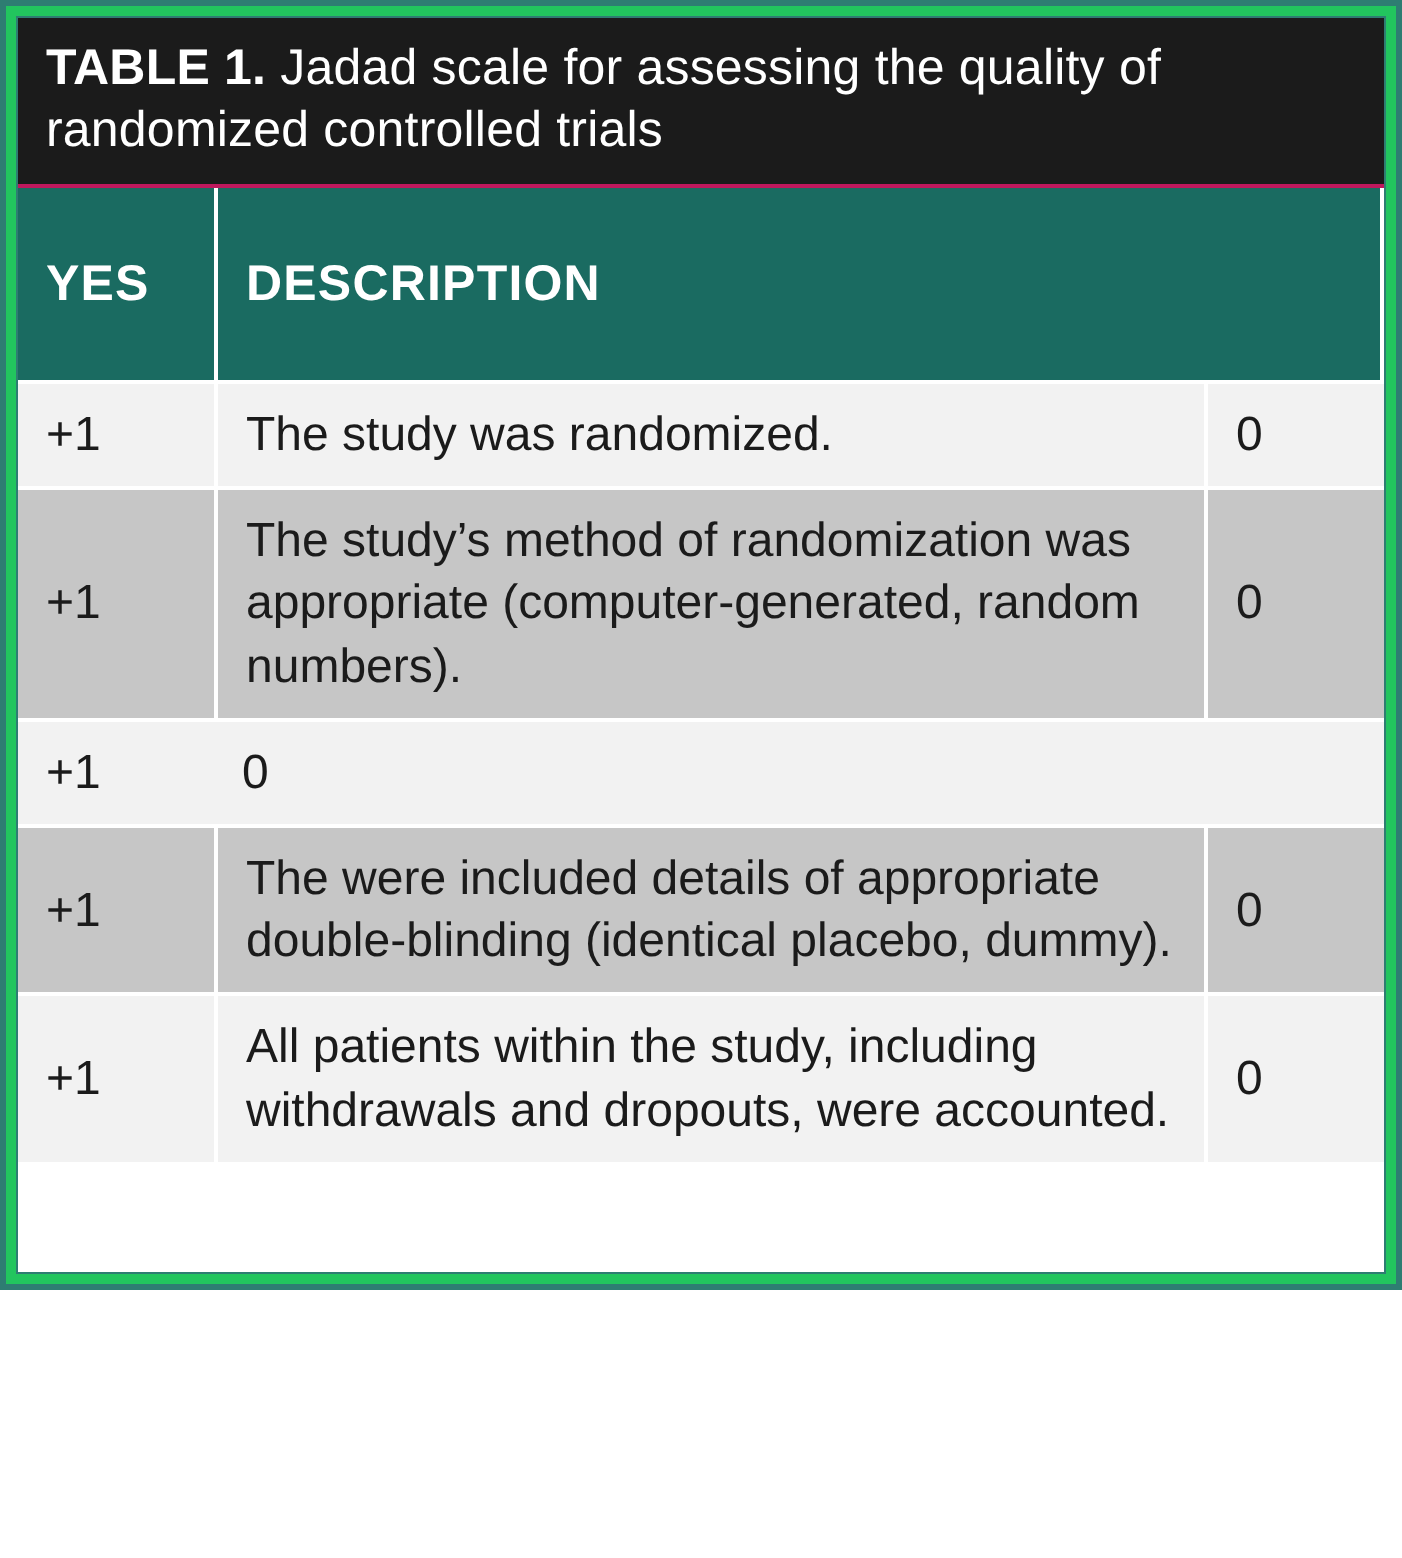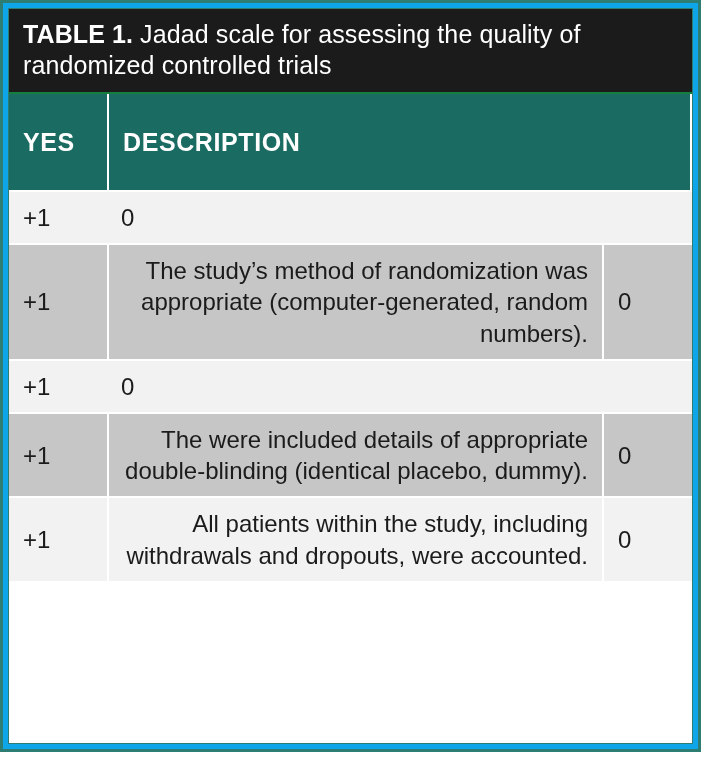--- a/index.html
+++ b/index.html
@@ -9,22 +9,22 @@
   }
   body {
     width: 701px;
     height: 779px;
     font-family: "Liberation Sans", sans-serif;
     overflow: hidden;
   }
   .table-frame {
     box-sizing: border-box;
     width: 701px;
-    height: 752px;
-    background: #0ea5e9;
+    height: 645px;
+    background: #22c55e;
     border: 3px solid #2e7d72;
     padding: 5px 5px 5px 5px;
   }
   .table-inner {
     box-sizing: border-box;
     width: 100%;
     height: 100%;
     border: 1px solid #2e7d72;
     background: #1b1b1b;
     display: flex;
@@ -41,41 +41,41 @@
   .caption .cap-label {
     font-weight: bold;
   }
   .caption .cap-text {
     font-weight: normal;
   }
   .grid {
     flex: 1 1 auto;
     display: flex;
     flex-direction: column;
-    border-top: 2px solid #15803d;
+    border-top: 2px solid #be185d;
     background: #ffffff;
   }
   .hrow {
     display: flex;
     background: #1a6b61;
     min-height: 96px;
     align-items: center;
   }
   .hcell {
     box-sizing: border-box;
     color: #ffffff;
     font-size: 25px;
     font-weight: bold;
     letter-spacing: 0.6px;
     padding: 0 14px;
     display: flex;
     align-items: center;
   }
   .col-yes { width: 98px; flex: 0 0 98px; }
-  .col-desc { flex: 1 1 auto; text-align: right; }
+  .col-desc { flex: 1 1 auto; }
   .col-no { width: 88px; flex: 0 0 88px; }
 
   .hcell.col-desc { border-left: 2px solid #ffffff; border-right: 2px solid #ffffff; height: 100%; }
 
   .row {
     display: flex;
     align-items: stretch;
     border-top: 2px solid #ffffff;
   }
   .row:first-child { border-top: none; }
@@ -111,20 +111,23 @@
 
     <div class="grid">
 
       <div class="hrow">
         <div class="hcell col-yes">YES</div>
         <div class="hcell col-desc">DESCRIPTION</div>
       </div>
 
       <div class="row light">
         <div class="cell col-yes">+1</div>
+        <div class="cell col-desc">
+            <span class="desc-text">The study was randomized.</span>
+          </div>
         <div class="cell col-no">0</div>
       </div>
 
       <div class="row dark">
         <div class="cell col-yes">+1</div>
         <div class="cell col-desc">
             <span class="desc-text">The study’s method of randomization was appropriate (computer-generated, random numbers).</span>
           </div>
         <div class="cell col-no">0</div>
       </div>

